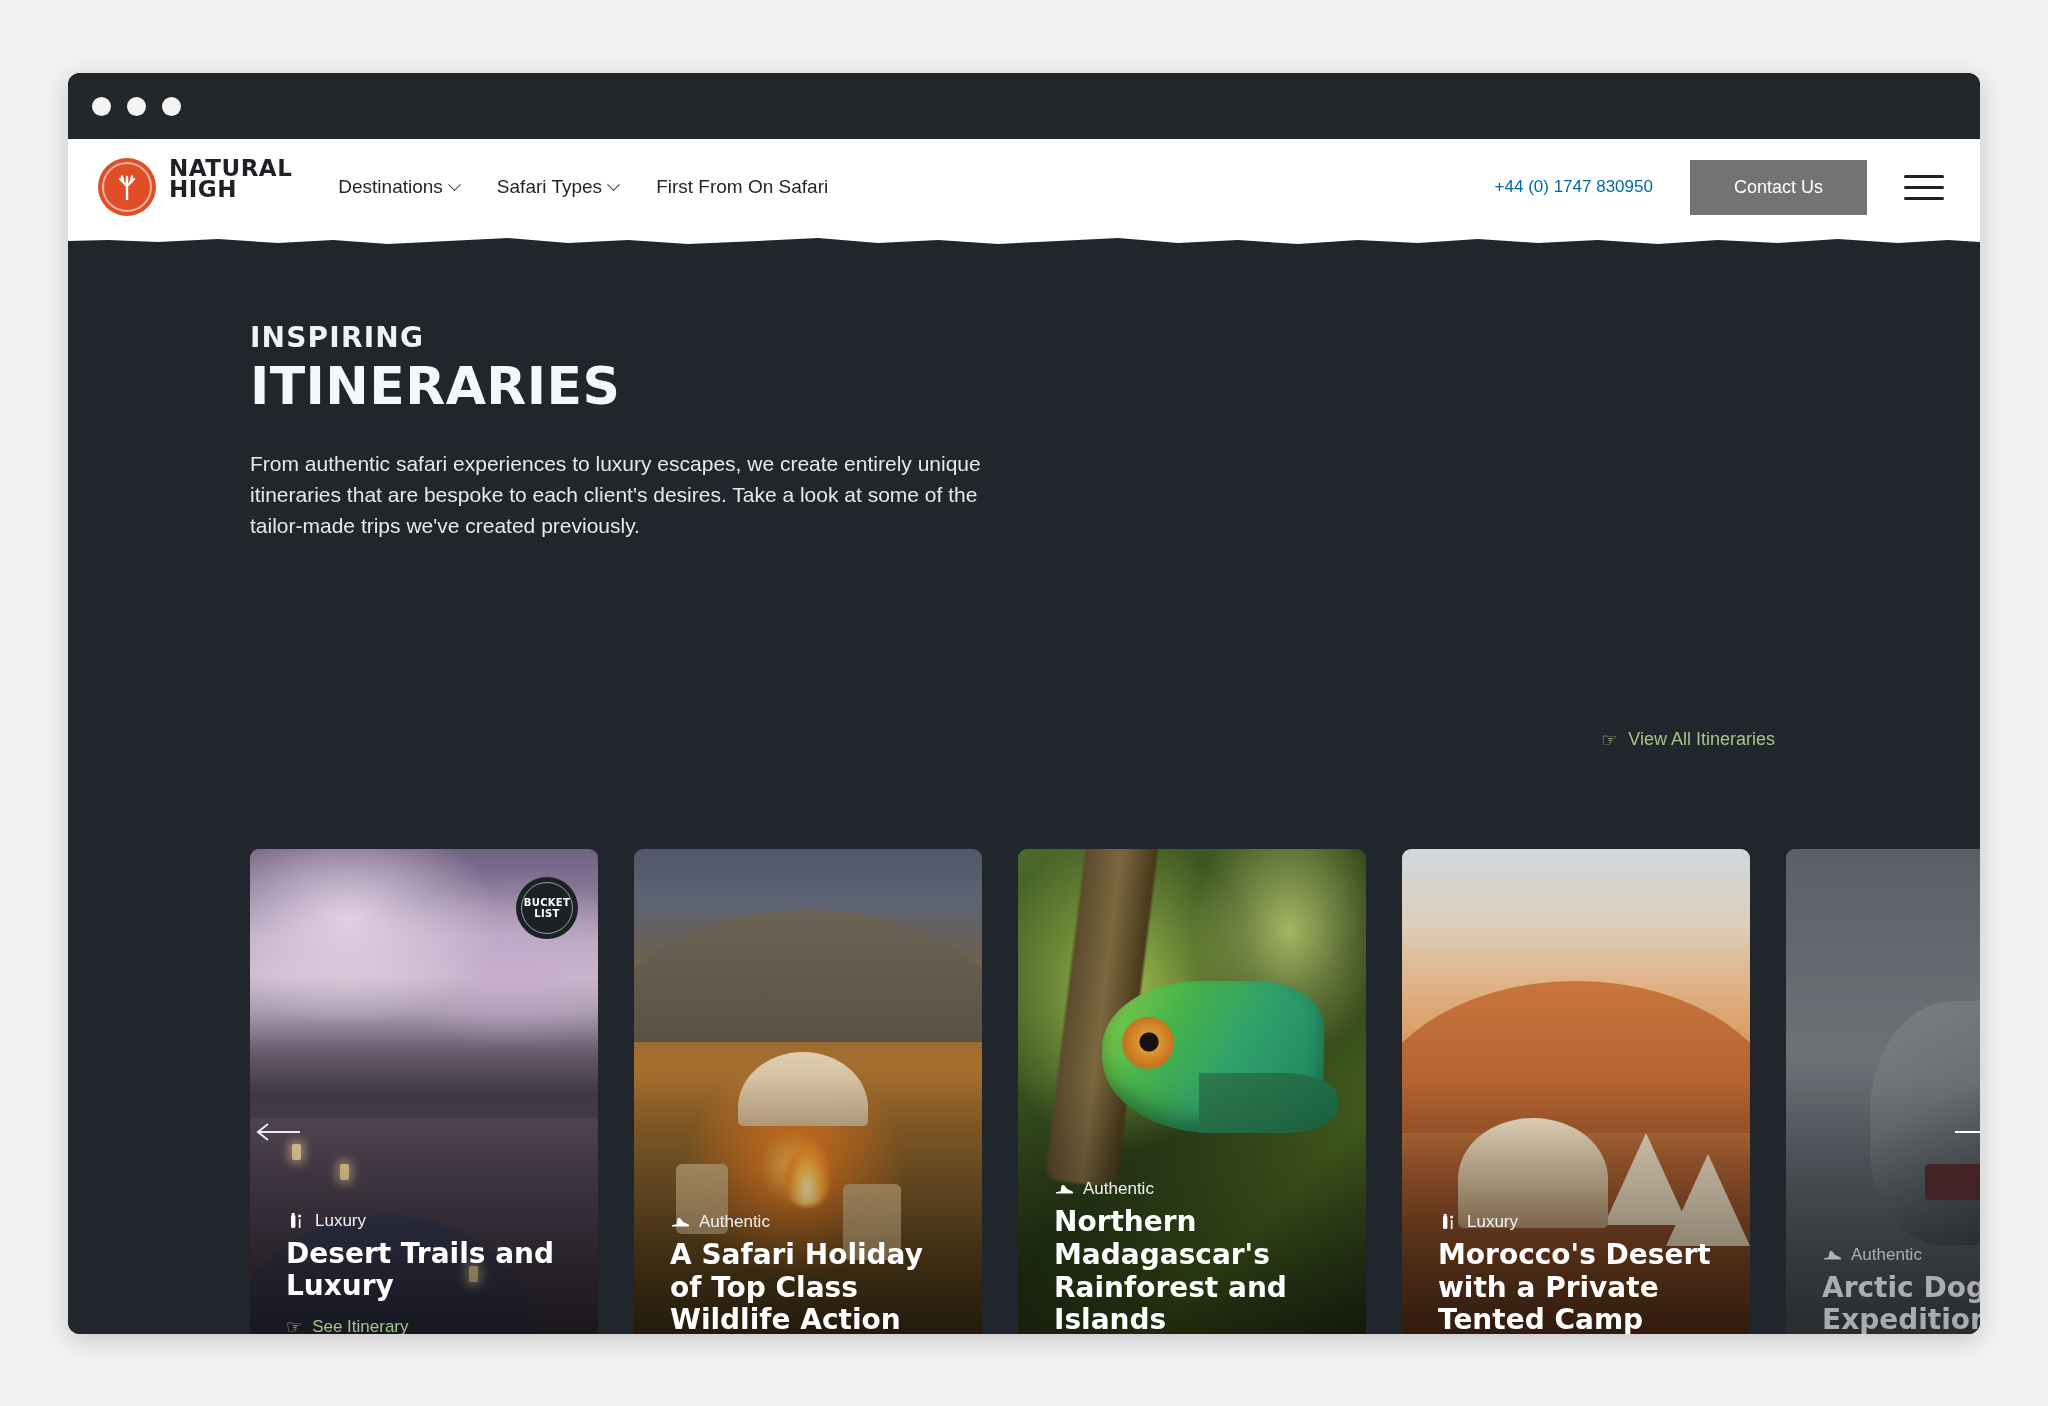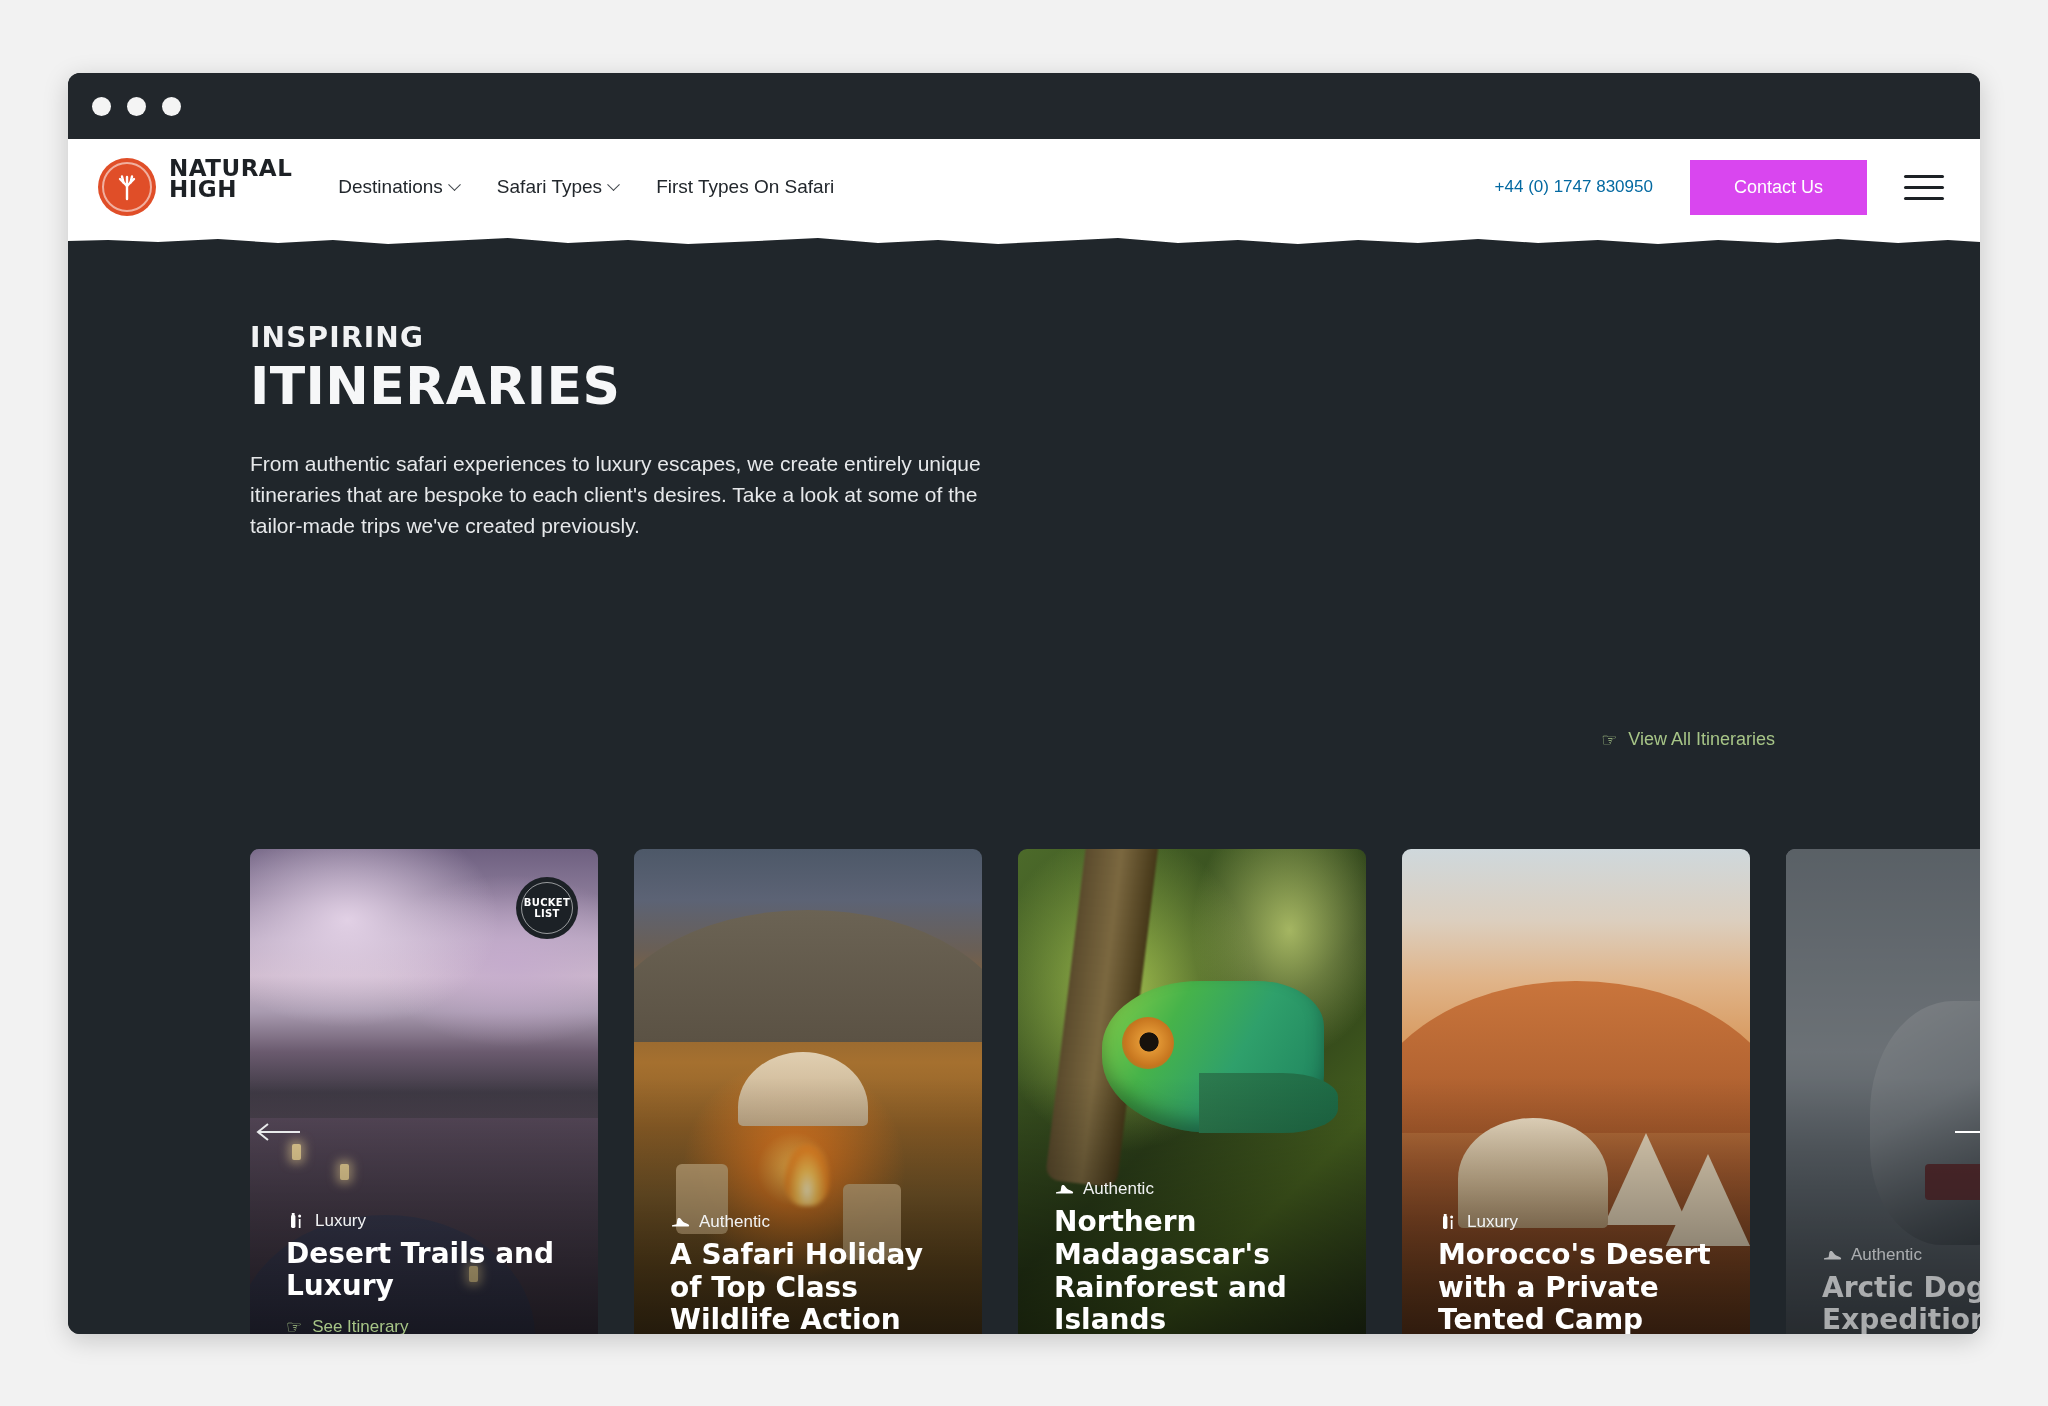--- a/index.html
+++ b/index.html
@@ -64,21 +64,21 @@
   }
   .caret {
     width: 9px; height: 9px;
     border-right: 1.8px solid #43484d;
     border-bottom: 1.8px solid #43484d;
     transform: rotate(45deg) translate(-2px,-2px);
   }
   .header-right { margin-left: auto; display: flex; align-items: center; gap: 37px; }
   .phone { font-size: 17px; color: #0369a1; white-space: nowrap; }
   .contact-btn {
-    background: #d946ef; color: #fff;
+    background: #737373; color: #fff;
     font-size: 18px; padding: 17px 44px;
     border: none; cursor: pointer; white-space: nowrap;
   }
   .burger { width: 40px; display: flex; flex-direction: column; gap: 8px; cursor: pointer; }
   .burger span { display:block; height: 3px; background: #1d2125; border-radius: 2px; }
 
   
   .torn {
     height: 14px; background: #ffffff; position: relative; z-index: 5;
   }
@@ -335,21 +335,21 @@
     <nav class="main-nav">
       <div class="nav-item">
         <span>Destinations</span>
         <span class="caret"></span>
       </div>
       <div class="nav-item">
         <span>Safari Types</span>
         <span class="caret"></span>
       </div>
       <div class="nav-item">
-        <span>First Types On Safari</span>
+        <span>First From On Safari</span>
       </div>
     </nav>
 
     <div class="header-right">
       <span class="phone">+44 (0) 1747 830950</span>
       <button class="contact-btn">Contact Us</button>
       <span class="burger">
         <span></span>
           <span></span>
           <span></span>

